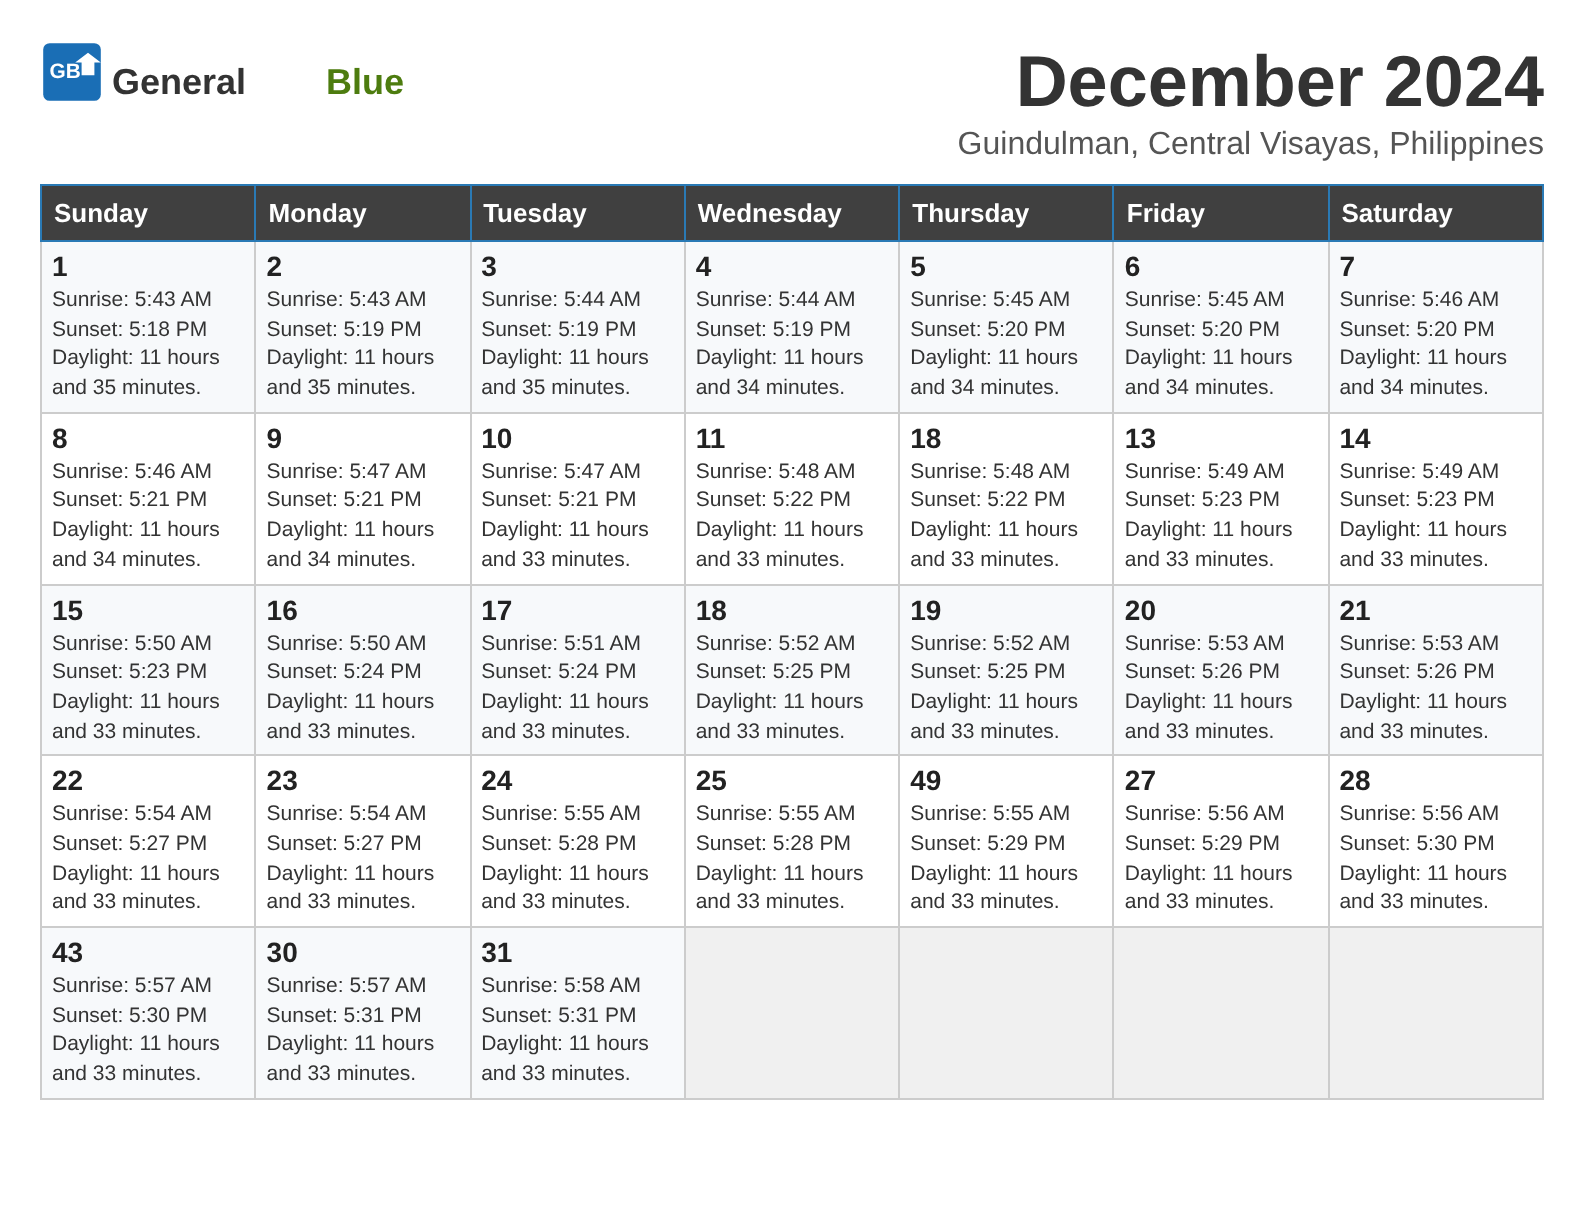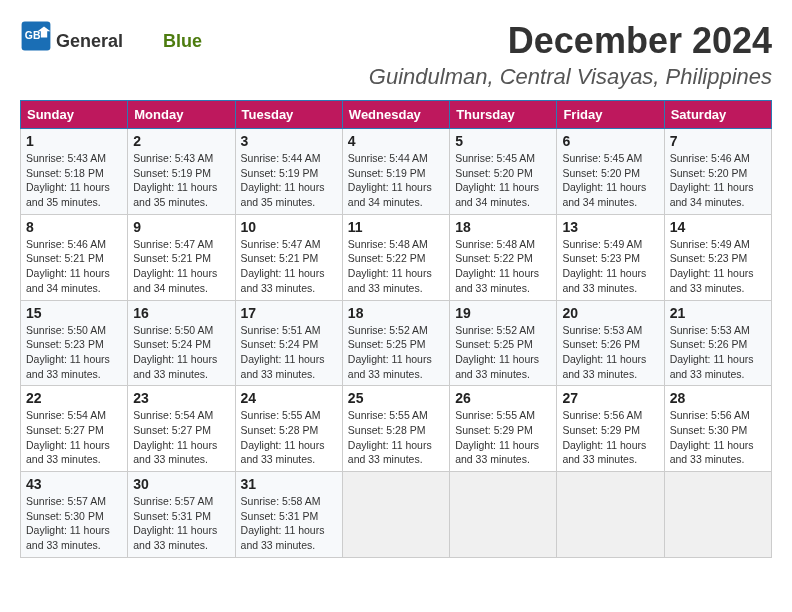--- a/index.html
+++ b/index.html
@@ -34,32 +34,31 @@
       width: 32px;
       height: 32px;
     }
     .title-block { text-align: right; }
     .month-title {
       font-size: 36px;
       font-weight: bold;
       color: #333;
     }
     .location-title {
-      font-size: 22px;
+      font-size: 16px;
       color: #555;
       margin-top: 2px;
-      font-style: italic;
     }
     table {
       width: 100%;
       border-collapse: collapse;
       font-size: 11px;
     }
     thead tr th {
-      background: #be185d;
+      background: #404040;
       color: #fff;
       text-align: left;
       padding: 6px 6px;
       font-size: 13px;
       font-weight: bold;
       border: 1px solid #2a7ab5;
     }
     tbody tr td {
       border: 1px solid #ccc;
       vertical-align: top;
@@ -294,21 +293,21 @@
 and 33 minutes.</div>
         </td>
         <td>
           <span class="day-number">25</span>
           <div class="day-detail" style="white-space: pre-line;">Sunrise: 5:55 AM
 Sunset: 5:28 PM
 Daylight: 11 hours
 and 33 minutes.</div>
         </td>
         <td>
-          <span class="day-number">26</span>
+          <span class="day-number">49</span>
           <div class="day-detail" style="white-space: pre-line;">Sunrise: 5:55 AM
 Sunset: 5:29 PM
 Daylight: 11 hours
 and 33 minutes.</div>
         </td>
         <td>
           <span class="day-number">27</span>
           <div class="day-detail" style="white-space: pre-line;">Sunrise: 5:56 AM
 Sunset: 5:29 PM
 Daylight: 11 hours

